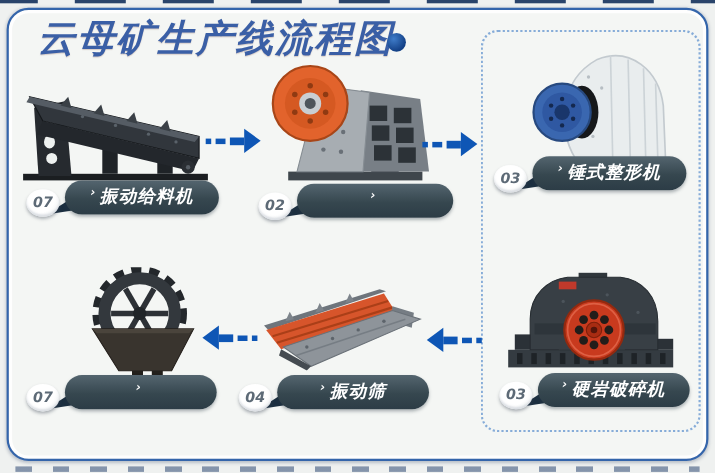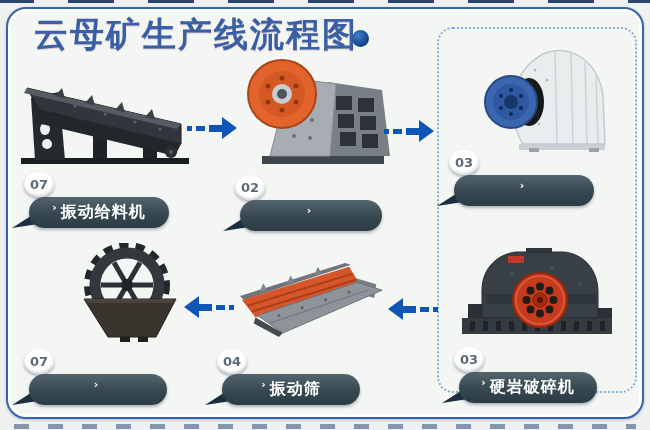--- a/index.html
+++ b/index.html
@@ -1,19 +1,20 @@
 <!DOCTYPE html>
 <html><head>
 <meta charset="utf-8">
 <style>
   html,body{margin:0;padding:0;background:#e9ecec;}
   #stage{
     position:relative;width:650px;height:430px;overflow:hidden;
     background:#eff1f0;
     font-family:"DejaVu Sans","Liberation Sans",sans-serif;
+    font-style:italic;
   }
   
   .edge-top{
     position:absolute;top:0;left:0;right:0;height:3px;
     background:repeating-linear-gradient(90deg,#14315c 0 46px,transparent 46px 80px);
     background-position:-12px 0;opacity:.9;
   }
   .edge-bottom{
     position:absolute;top:424px;left:14px;right:14px;height:5px;
     background:repeating-linear-gradient(90deg,#72849f 0 15px,transparent 15px 34px);
@@ -44,21 +45,21 @@
   .flow-arrow{position:absolute;display:flex;align-items:center;gap:4px;height:24px;}
   .flow-arrow.left{flex-direction:row-reverse;}
   .a-dot{width:5px;height:5px;background:#0e56b5;}
   .a-dash{width:9px;height:5px;background:#0e56b5;}
   .a-solid{display:flex;align-items:center;}
   .a-shaft{width:13px;height:7px;background:#0e56b5;}
   .a-head{width:0;height:0;border-top:11px solid transparent;border-bottom:11px solid transparent;border-left:15px solid #0e56b5;}
   .flow-arrow.left .a-solid{flex-direction:row-reverse;}
   .flow-arrow.left .a-head{border-left:none;border-right:15px solid #0e56b5;}
   
-  .step{position:absolute;display:flex;z-index:5;flex-direction:column;}
+  .step{position:absolute;display:flex;z-index:5;}
   .step-num{
     width:30px;height:25px;margin-top:8px;border-radius:50%;
     background:radial-gradient(circle at 40% 30%,#ffffff 55%,#e8ebec);
     box-shadow:0 2px 3px rgba(60,70,85,.4),inset 0 -2px 2px rgba(150,160,175,.3);
     color:#5d6a76;font-weight:bold;font-size:13px;
     display:flex;align-items:center;justify-content:center;z-index:2;
   }
   .step-pill{
     position:relative;margin-left:5px;height:31px;padding:0 10px;
     background:linear-gradient(180deg,#54656f 0%,#36474f 55%,#2c3c46 100%);
@@ -288,20 +289,21 @@
     <div class="step-num">02</div>
     <div class="step-pill" style="width:122px">
       <span class="chev">›</span>
     </div>
   </div>
 
   <div class="step" style="left:449px;top:142px">
     <div class="step-num">03</div>
     <div class="step-pill" style="width:120px">
       <span class="chev">›</span>
+      <span>锤式整形机</span>
     </div>
   </div>
 
 
   <div class="step" style="left:454px;top:339px">
     <div class="step-num">03</div>
     <div class="step-pill" style="width:118px">
       <span class="chev">›</span>
       <span>硬岩破碎机</span>
     </div>

